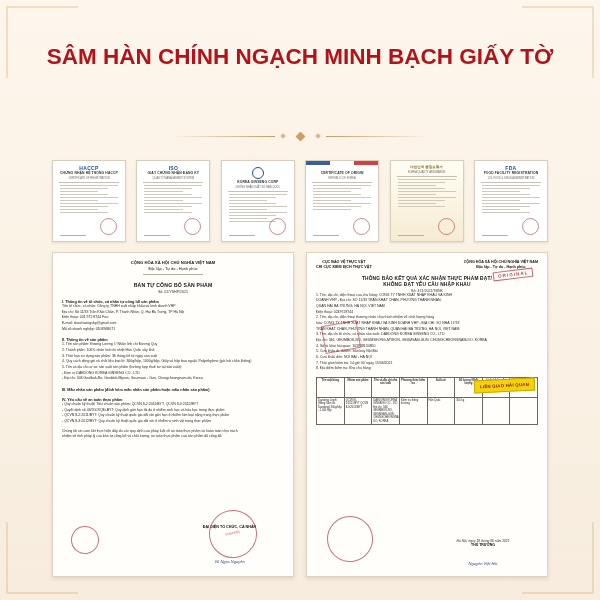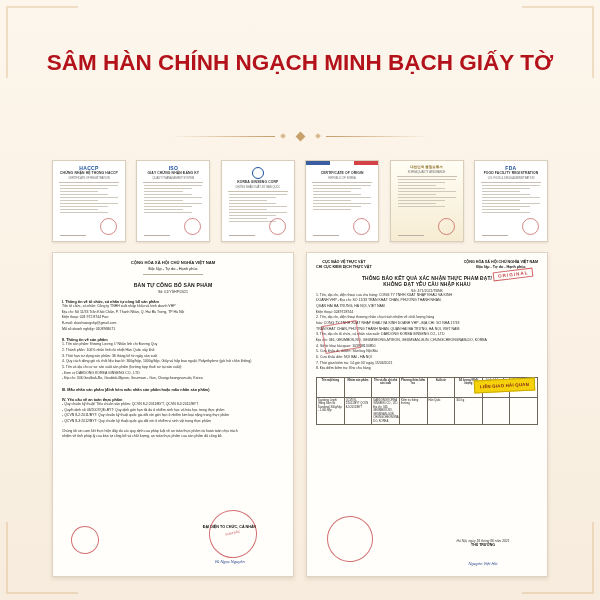--- a/index.html
+++ b/index.html
@@ -30,21 +30,21 @@
   }
   .title-1 {
     font-size: 30px;
     font-weight: bold;
     letter-spacing: 0.4px;
     color: #b3121b;
     line-height: 1.15;
     text-transform: uppercase;
   }
   .title-2 {
-    margin-top: 16px;
+    margin-top: 10px;
     font-size: 22.5px;
     font-weight: bold;
     color: #b3121b;
     line-height: 1.15;
     text-transform: uppercase;
   }
   
   .divider {
     position: absolute;
     top: 128px;

